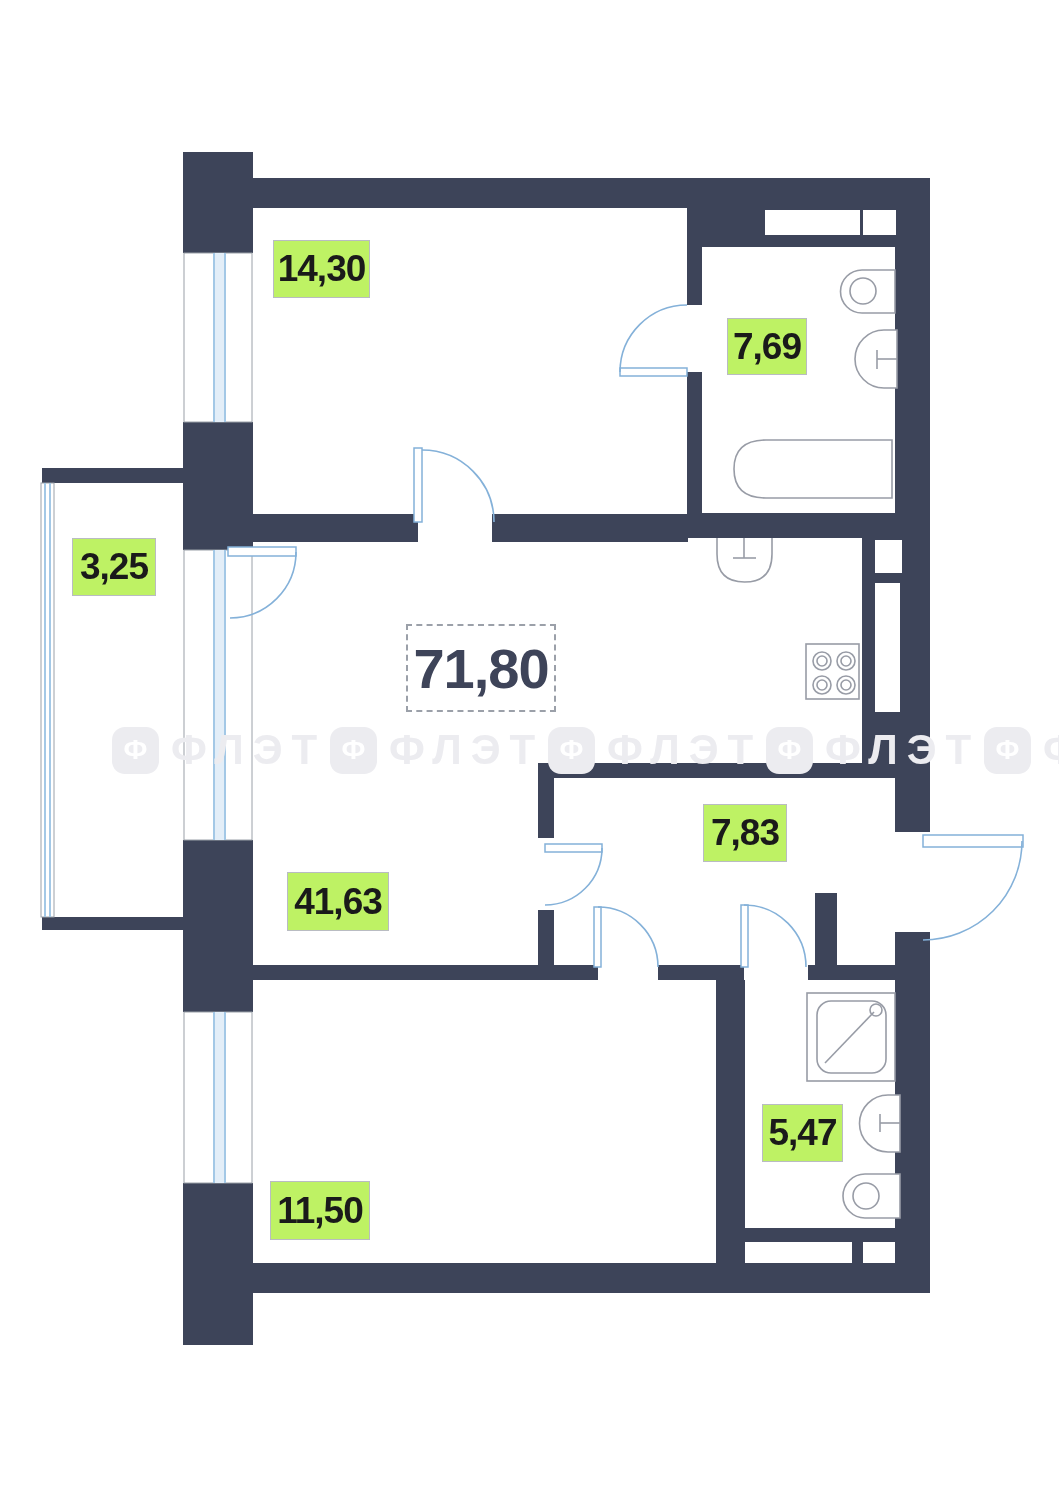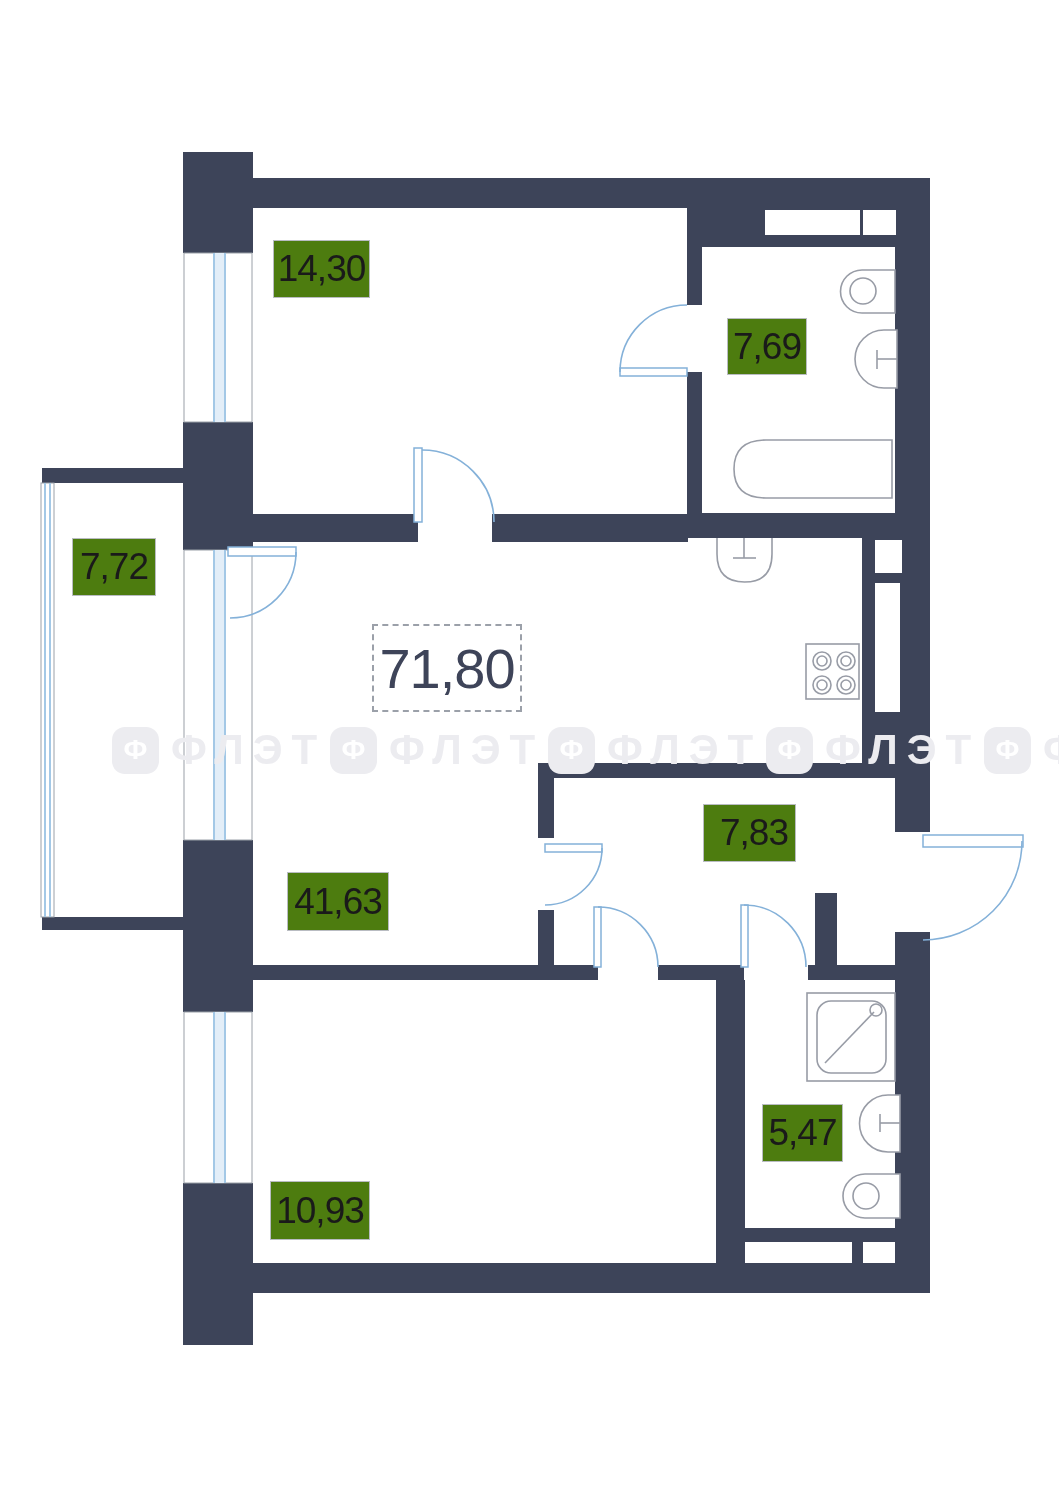--- a/index.html
+++ b/index.html
@@ -15,25 +15,25 @@
   .niche rect{fill:var(--bg);}
   .win-frame{fill:#fff;stroke:var(--frame);stroke-width:1;}
   .glass-fill{fill:var(--glassFill);}
   .glass{stroke:var(--glass);stroke-width:2;fill:none;}
   .door-leaf{fill:#fff;stroke:var(--door);stroke-width:1.5;}
   .door-arc{fill:none;stroke:var(--door);stroke-width:1.6;}
   .fix{fill:#fff;stroke:var(--fixture);stroke-width:1.6;}
   .fix-nf{fill:none;stroke:var(--fixture);stroke-width:1.6;}
   .area-label{
     position:absolute;
-    background:#4d7c0f;
+    background:#bef264;
     border:1px solid var(--labelBorder);
     display:flex;align-items:center;justify-content:center;
     color:var(--labelText);
-    font-size:37px;font-weight:400;letter-spacing:-1px;
+    font-size:37px;font-weight:700;letter-spacing:-1px;
   }
   .total-label{
     position:absolute;
     background:#fff;
     border:2px dashed var(--dashBorder);
     display:flex;align-items:center;justify-content:center;
     color:var(--totalText);
     font-size:56px;font-weight:500;letter-spacing:-1px;
   }
   .wm{
@@ -193,29 +193,29 @@
         <path class="fix" d="M 900 1174 H 865 A 22 22 0 0 0 865 1218 H 900 Z"></path>
         <circle class="fix-nf" cx="866" cy="1196" r="13"></circle>
       </g>
     </g>
   </svg>
 
   <div class="area-label" style="left:273px;top:240px;width:95px;height:56px;">14,30</div>
 
   <div class="area-label" style="left:727px;top:318px;width:78px;height:55px;">7,69</div>
 
-  <div class="area-label" style="left:72px;top:538px;width:82px;height:56px;">7,72</div>
-
-  <div class="total-label" style="left:372px;top:624px;width:146px;height:84px;">71,80</div>
+  <div class="area-label" style="left:72px;top:538px;width:82px;height:56px;">3,25</div>
+
+  <div class="total-label" style="left:406px;top:624px;width:146px;height:84px;font-weight:bold;">71,80</div>
 
   <div class="area-label" style="left:287px;top:872px;width:100px;height:57px;">41,63</div>
 
-  <div class="area-label" style="left:703px;top:804px;width:82px;height:56px;padding-left:9px;">7,83</div>
-
-  <div class="area-label" style="left:270px;top:1181px;width:98px;height:57px;">10,93</div>
+  <div class="area-label" style="left:703px;top:804px;width:82px;height:56px;">7,83</div>
+
+  <div class="area-label" style="left:270px;top:1181px;width:98px;height:57px;">11,50</div>
 
   <div class="area-label" style="left:762px;top:1104px;width:79px;height:56px;">5,47</div>
 
   <div class="wm" style="left:112px;">
     <span class="wm-icon">Ф</span>
     <span class="wm-text">ФЛЭТ</span>
   </div>
   <div class="wm" style="left:330px;">
     <span class="wm-icon">Ф</span>
     <span class="wm-text">ФЛЭТ</span>

